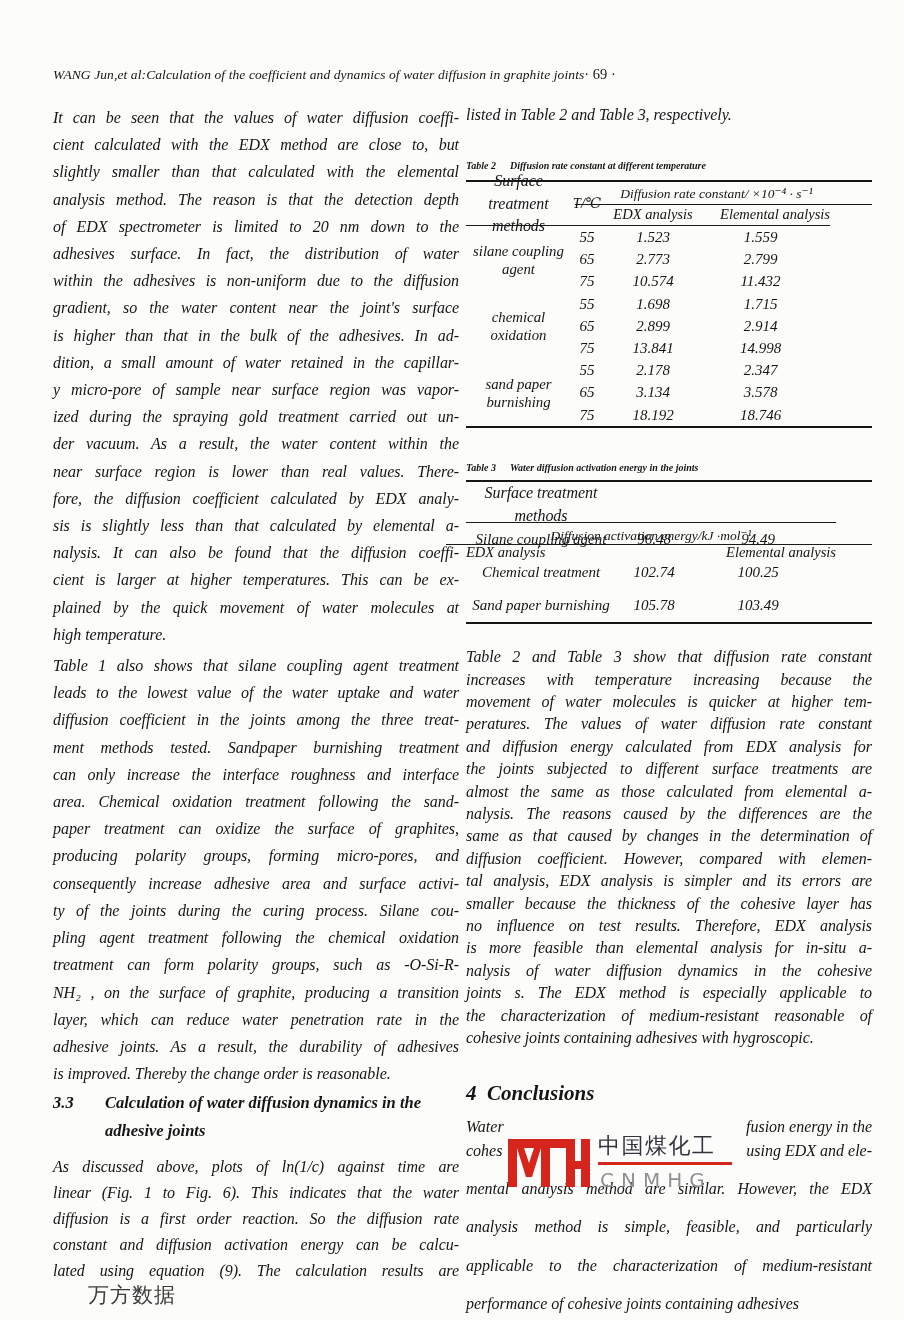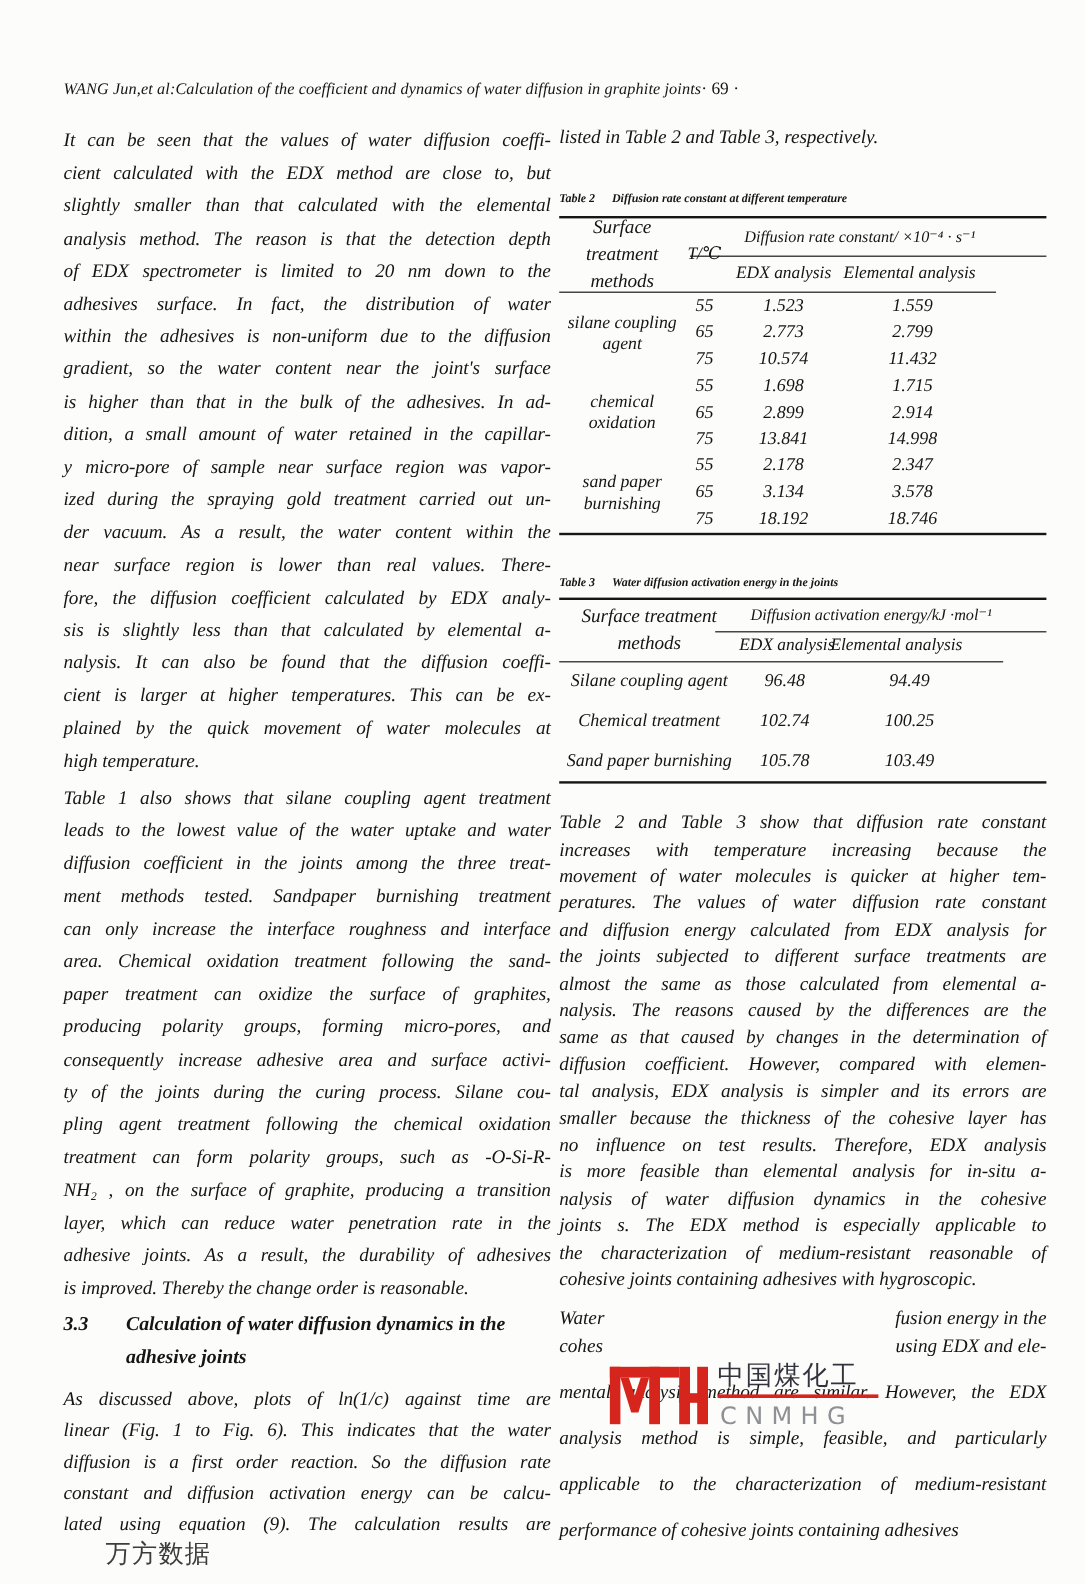--- a/index.html
+++ b/index.html
@@ -52,37 +52,37 @@
   }
   .t2-frame{ padding-right:42px; }
   .t3-frame{ padding-right:36px; margin-top:2px; }
 
   .t-head{ display:flex; border-bottom:1.5px solid #1a1a1a; }
   .t-head .h-method{
     display:flex; flex-direction:column; justify-content:center; align-items:center;
     font-size:14.5px;
   }
   .t-head .h-method .line{ font-size:14.5px; line-height:18.5px; text-align:center; text-align-last:center; }
-  .t2-head{ height:62px; }
+  .t2-head{ height:44px; }
   .t2-head .h-method{ width:105px; }
   .t2-head .h-t{ width:32px; display:flex; align-items:center; justify-content:center; font-size:14.5px; }
   .h-right{ flex:1; position:relative; display:flex; flex-direction:column; }
   .span-header{
     flex:1; display:flex; align-items:center; justify-content:center;
     font-size:13.5px; white-space:nowrap;
   }
   .sub-rule{ position:absolute; top:50%; height:0; border-bottom:1.5px solid #1a1a1a; }
   .t2-head .sub-rule{ left:-28px; right:-42px; }
   .t3-head .sub-rule{ left:-20px; right:-36px; }
   .sub-row{ flex:1; display:flex; align-items:center; font-size:14.5px; }
   .t2-head .sub-c1{ width:100px; text-align:center; }
   .t3-head .sub-c1{ width:76px; text-align:center; white-space:nowrap; }
-  .sub-c2{ flex:1; text-align:left; white-space:nowrap; }
-
-  .t3-head{ height:52px; }
+  .sub-c2{ flex:1; text-align:right; white-space:nowrap; }
+
+  .t3-head{ height:41px;flex-direction:column; }
   .t3-head .h-method{ width:150px; }
 
   .t-body{ display:grid; }
   .t2-body{ grid-template-columns:105px 32px 100px 115px; grid-auto-rows:22.2px; }
   .t3-body{ grid-template-columns:150px 76px 132px; grid-auto-rows:33px; }
   .cell{ display:flex; align-items:center; justify-content:center; font-size:15px; white-space:nowrap; }
   .t2-body .method{
     grid-row:span 3; grid-column:1;
     flex-direction:column; font-size:14.8px; line-height:18px;
   }
@@ -290,20 +290,24 @@
       <div class="line">tal analysis, EDX analysis is simpler and its errors are</div>
       <div class="line">smaller because the thickness of the cohesive layer has</div>
       <div class="line">no influence on test results.  Therefore, EDX analysis</div>
       <div class="line">is more feasible than elemental analysis for in-situ a-</div>
       <div class="line">nalysis of water diffusion dynamics in the cohesive</div>
       <div class="line">joints s.  The EDX method is especially applicable to</div>
       <div class="line">the characterization of medium-resistant reasonable of</div>
       <div class="line">cohesive joints containing adhesives with hygroscopic.</div>
     </div>
 
+  <div class="conclusions-heading">
+    <span>4</span>&nbsp;
+    <span>Conclusions</span>
+  </div>
 
   <div class="conclusions">
     <div class="gap-line">
       <span>Water</span>
       <span>fusion energy in the</span>
     </div>
     <div class="gap-line">
       <span>cohes</span>
       <span>using EDX and ele-</span>
     </div>

